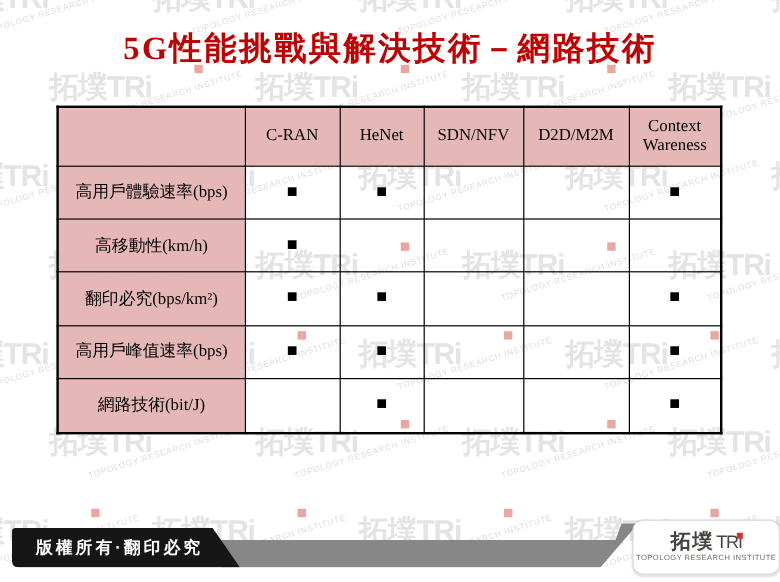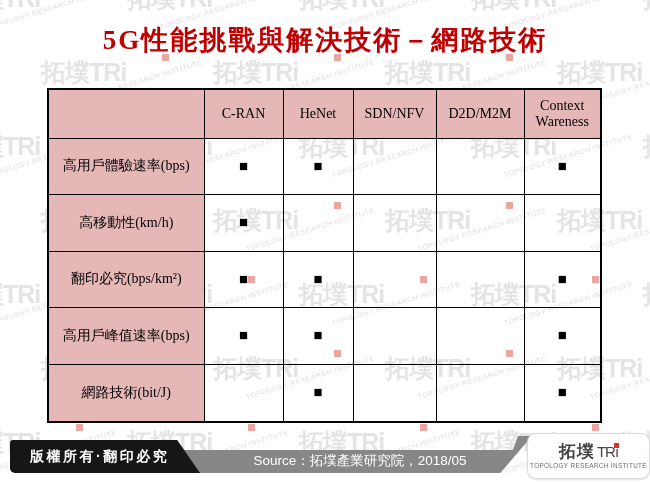--- a/index.html
+++ b/index.html
@@ -22,21 +22,21 @@
   }
   
   #title{
     position:absolute; z-index:2; top:22px; left:0; width:100%;
     text-align:center; font-family:"Liberation Serif","DejaVu Serif",serif;
     font-weight:bold; font-size:27px; color:#c00000; letter-spacing:2px;
   }
   
   #matrix{
     position:absolute; z-index:2; left:47px; top:88px;
-    width:553px; height:335px;
+    width:553px; height:274px;
     border-collapse:collapse; table-layout:fixed;
     font-family:"Liberation Serif","DejaVu Serif",serif;
     font-size:14px; color:#000;
   }
   #matrix td,#matrix th{
     border:1px solid #000; padding:0 2px;
     text-align:center; vertical-align:middle; font-weight:normal;
   }
   #matrix{border:2px solid #000;}
   .pinkcell{background:#e5b8b7;}
@@ -172,21 +172,20 @@
       <td class="mark-cell">■</td>
       <td class="mark-cell"></td>
       <td class="mark-cell"></td>
       <td class="mark-cell">■</td>
     </tr>
   </tbody>
     </table>
 
   <div id="copyright-band">版權所有·翻印必究</div>
   <div id="source-band"></div>
-  <div id="source-text">Source：拓墣產業研究院，2018/05</div>
 
   <div id="logo-box">
     <div id="logo-row">
       <span id="logo-cjk">拓墣</span>
       <span id="logo-latin">TRı<span class="tri-dot"></span></span>
     </div>
     <div id="logo-sub">TOPOLOGY RESEARCH INSTITUTE</div>
   </div>
 
 </div>

